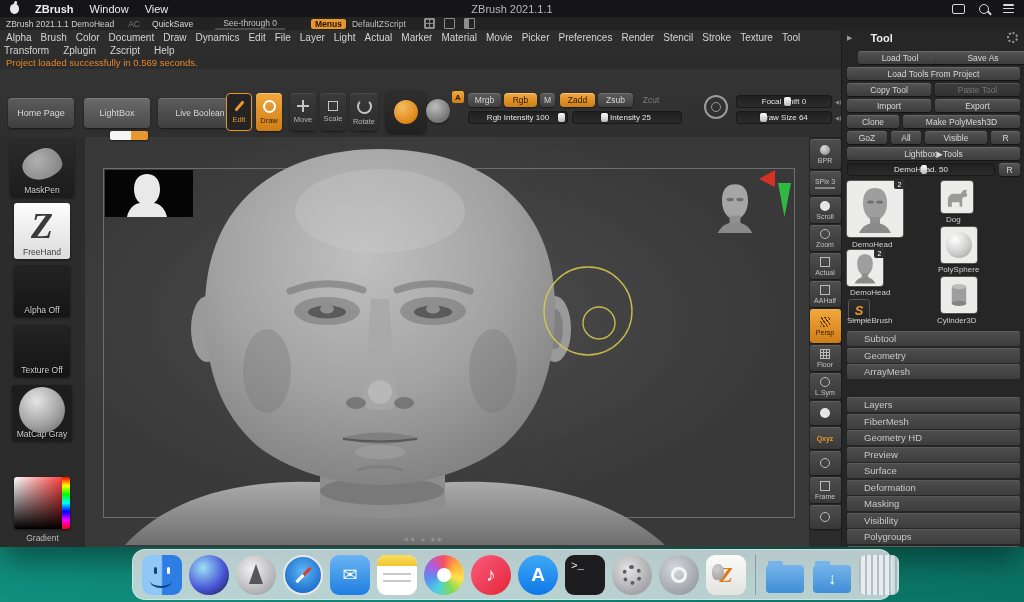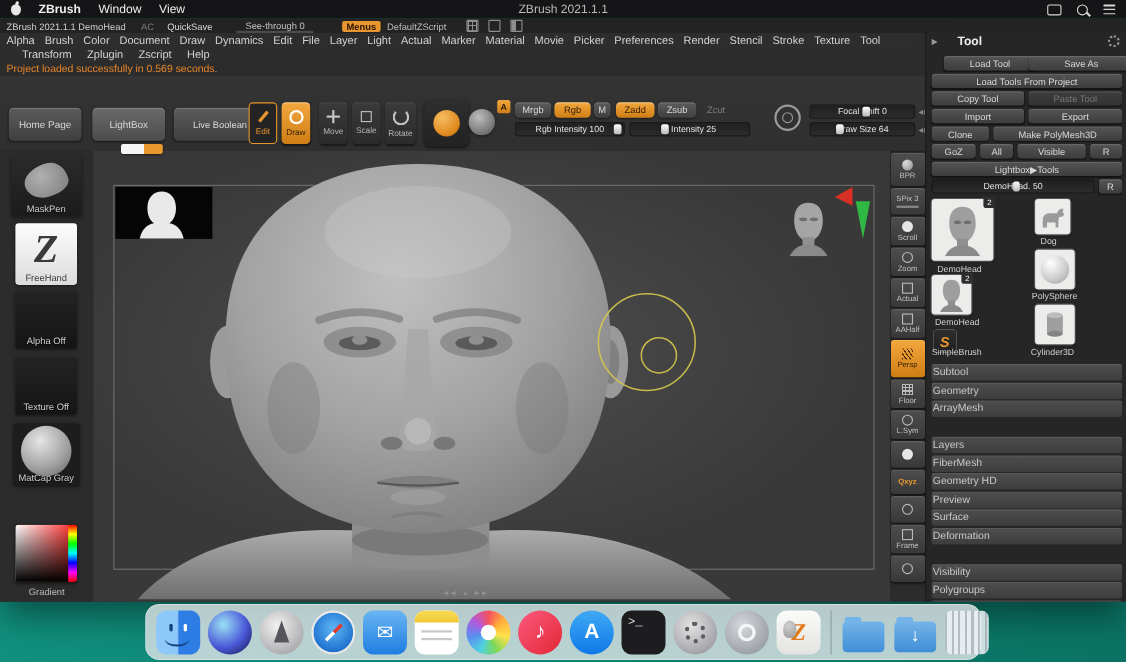--- a/index.html
+++ b/index.html
@@ -32,21 +32,21 @@
   #infobar .qsave{margin-left:12px;color:#d8d8d8}
   #infobar .seeth{margin-left:22px;color:#c2c2c2;border-bottom:2px solid #4c4c4c;padding:0 8px}
   #infobar .menuschip{margin-left:26px;background:#e8962e;color:#241200;padding:0 4px;border-radius:2px;font-weight:bold}
   #infobar .zscript{margin-left:6px;color:#bdbdbd}
   #infobar .bar-icons{margin-left:18px;display:flex;gap:9px;align-items:center}
   .sq-ico{width:9px;height:9px;border:1px solid #8e8e8e;border-radius:1px}
   .sq-ico.grid{background:repeating-linear-gradient(0deg,#8e8e8e 0 1px,transparent 1px 4px),repeating-linear-gradient(90deg,#8e8e8e 0 1px,transparent 1px 4px)}
   .sq-ico.half{background:linear-gradient(90deg,#8e8e8e 0 45%,transparent 45%)}
   
   #menurow1{left:0;top:13px;width:836px;height:14px;background:#2d2d2d;display:flex;align-items:center;gap:9px;padding:0 6px;box-sizing:border-box;font-size:10px;color:#d4d4d4;white-space:nowrap}
-  #menurow2{left:0;top:27px;width:836px;height:12px;background:#2d2d2d;display:flex;align-items:center;gap:14px;padding:0 20px;box-sizing:border-box;font-size:10px;color:#d4d4d4}
+  #menurow2{left:0;top:27px;width:836px;height:12px;background:#2d2d2d;display:flex;align-items:center;gap:14px;padding:0 4px;box-sizing:border-box;font-size:10px;color:#d4d4d4}
   #statusrow{left:0;top:39px;width:836px;height:13px;display:flex;align-items:center;padding:0 6px;box-sizing:border-box;font-size:9.5px;color:#e8862a}
   .mitem{cursor:default}
   
   #shelf{left:0;top:52px;width:843px;height:68px;background:linear-gradient(#343434,#2f2f2f);border-bottom:1px solid #222}
   .s-btn{position:absolute;background:linear-gradient(#5c5c5c,#3f3f3f);border-radius:4px;box-shadow:0 1px 2px rgba(0,0,0,.55), inset 0 1px 0 rgba(255,255,255,.14);color:#d8d8d8;font-size:9px;display:flex;align-items:center;justify-content:center;text-align:center}
   .s-btn.lighter{background:linear-gradient(#6a6a6a,#4c4c4c)}
   .tool-tog{position:absolute;width:26px;height:38px;border-radius:4px;display:flex;flex-direction:column;align-items:center;justify-content:center;gap:3px;font-size:7.5px}
   .tog-dark{background:linear-gradient(#3a3a3a,#2b2b2b);box-shadow:0 1px 2px rgba(0,0,0,.5), inset 0 1px 0 rgba(255,255,255,.08);color:#b5b5b5}
   .tog-edit{background:#242424;border:1px solid #e8962e;color:#e8962e;box-sizing:border-box}
   .tog-orange{background:linear-gradient(#f2a83e,#cf7d15);color:#301c00;box-shadow:0 1px 2px rgba(0,0,0,.5), inset 0 1px 0 rgba(255,255,255,.35)}
@@ -114,21 +114,21 @@
   #tp-head .gear{margin-left:auto;margin-right:7px;width:11px;height:11px;border:2px dotted #9a9a9a;border-radius:50%;box-sizing:border-box}
   .tp-btn{position:absolute;height:13px;background:linear-gradient(#545454,#3d3d3d);border-radius:3px;box-shadow:0 1px 1px rgba(0,0,0,.5), inset 0 1px 0 rgba(255,255,255,.12);color:#d8d8d8;font-size:8.5px;display:flex;align-items:center;justify-content:center;white-space:nowrap;overflow:hidden}
   .tp-btn.disabled{color:#767676;background:linear-gradient(#3e3e3e,#323232)}
   .tp-slider{position:absolute;height:13px;background:linear-gradient(#202020,#2b2b2b);border:1px solid #191919;border-radius:3px;color:#e2e2e2;font-size:8px;display:flex;align-items:center;justify-content:center;box-sizing:border-box}
   .tp-slider .handle{position:absolute;top:1px;bottom:1px;width:6px;border-radius:2px;background:linear-gradient(#fff,#b9b9b9)}
   .thumb{position:absolute;background:#ececea;border-radius:3px;box-shadow:0 0 0 1px #555, 0 1px 2px rgba(0,0,0,.5);display:flex;align-items:center;justify-content:center;overflow:visible}
   .thumb .badge{position:absolute;top:-2px;right:-2px;min-width:9px;height:10px;background:#2e2e2e;color:#fff;font-size:7px;border-radius:2px;display:flex;align-items:center;justify-content:center;padding:0 1px}
   .tp-lbl{position:absolute;font-size:8px;color:#cfcfcf;white-space:nowrap}
   .sphere{border-radius:50%;background:radial-gradient(circle at 35% 28%,#ffffff,#cfcfcf 55%,#9a9a9a)}
   #th-sbrush{background:linear-gradient(#2e2e2e,#202020);color:#e8962e;font-weight:bold;font-style:italic;font-size:13px}
-  .sectrow{position:absolute;left:5px;width:173px;height:15px;background:linear-gradient(#4e4e4e,#3d3d3d);border-radius:2px;color:#c9c9c9;font-size:9.5px;line-height:15px;padding-left:1px;box-sizing:border-box;box-shadow:inset 0 1px 0 rgba(255,255,255,.08)}
+  .sectrow{position:absolute;left:5px;width:173px;height:15px;background:linear-gradient(#4e4e4e,#3d3d3d);border-radius:2px;color:#c9c9c9;font-size:9.5px;line-height:15px;padding-left:17px;box-sizing:border-box;box-shadow:inset 0 1px 0 rgba(255,255,255,.08)}
   
   #dock{left:132px;top:549px;width:760px;height:51px;background:rgba(222,227,231,.82);border:1px solid rgba(255,255,255,.4);border-radius:13px;display:flex;align-items:center;gap:5px;padding:0 8px;box-sizing:border-box;z-index:70}
   .d-item{width:42px;height:42px;display:flex;align-items:center;justify-content:center;flex:0 0 auto}
   .d-ic{width:40px;height:40px;position:relative}
   .rnd{border-radius:50%}
   .rsq{border-radius:9px}
   .d-finder{background:linear-gradient(90deg,#8ec8f8 0 48%, #2e7de5 52% 100%)}
   .d-finder::before{content:"";position:absolute;width:2.5px;height:7px;background:#10407e;left:12px;top:12px;border-radius:2px;box-shadow:13px 0 0 #fff}
   .d-finder::after{content:"";position:absolute;width:22px;height:12px;border-bottom:2.5px solid #10407e;border-radius:50%;left:8px;bottom:7px}
   .d-siri{background:radial-gradient(circle at 35% 32%, #9be0f5, #4a59d8 55%, #171a52 95%)}
@@ -525,20 +525,21 @@
 
     <div class="sectrow" style="top:302px">Subtool</div>
     <div class="sectrow" style="top:318.5px">Geometry</div>
     <div class="sectrow" style="top:335px">ArrayMesh</div>
     <div class="sectrow" style="top:368px">Layers</div>
     <div class="sectrow" style="top:384.5px">FiberMesh</div>
     <div class="sectrow" style="top:401px">Geometry HD</div>
     <div class="sectrow" style="top:417.5px">Preview</div>
     <div class="sectrow" style="top:434px">Surface</div>
     <div class="sectrow" style="top:450.5px">Deformation</div>
+    <div class="sectrow" style="top:467px">Masking</div>
     <div class="sectrow" style="top:483.5px">Visibility</div>
     <div class="sectrow" style="top:500px">Polygroups</div>
     <div class="sectrow" style="top:516.5px">Contact</div>
   </div>
 </div>
 
 <div id="dock" class="abs">
   <div class="d-item">
       <div class="d-ic rsq d-finder"></div>
     </div>

